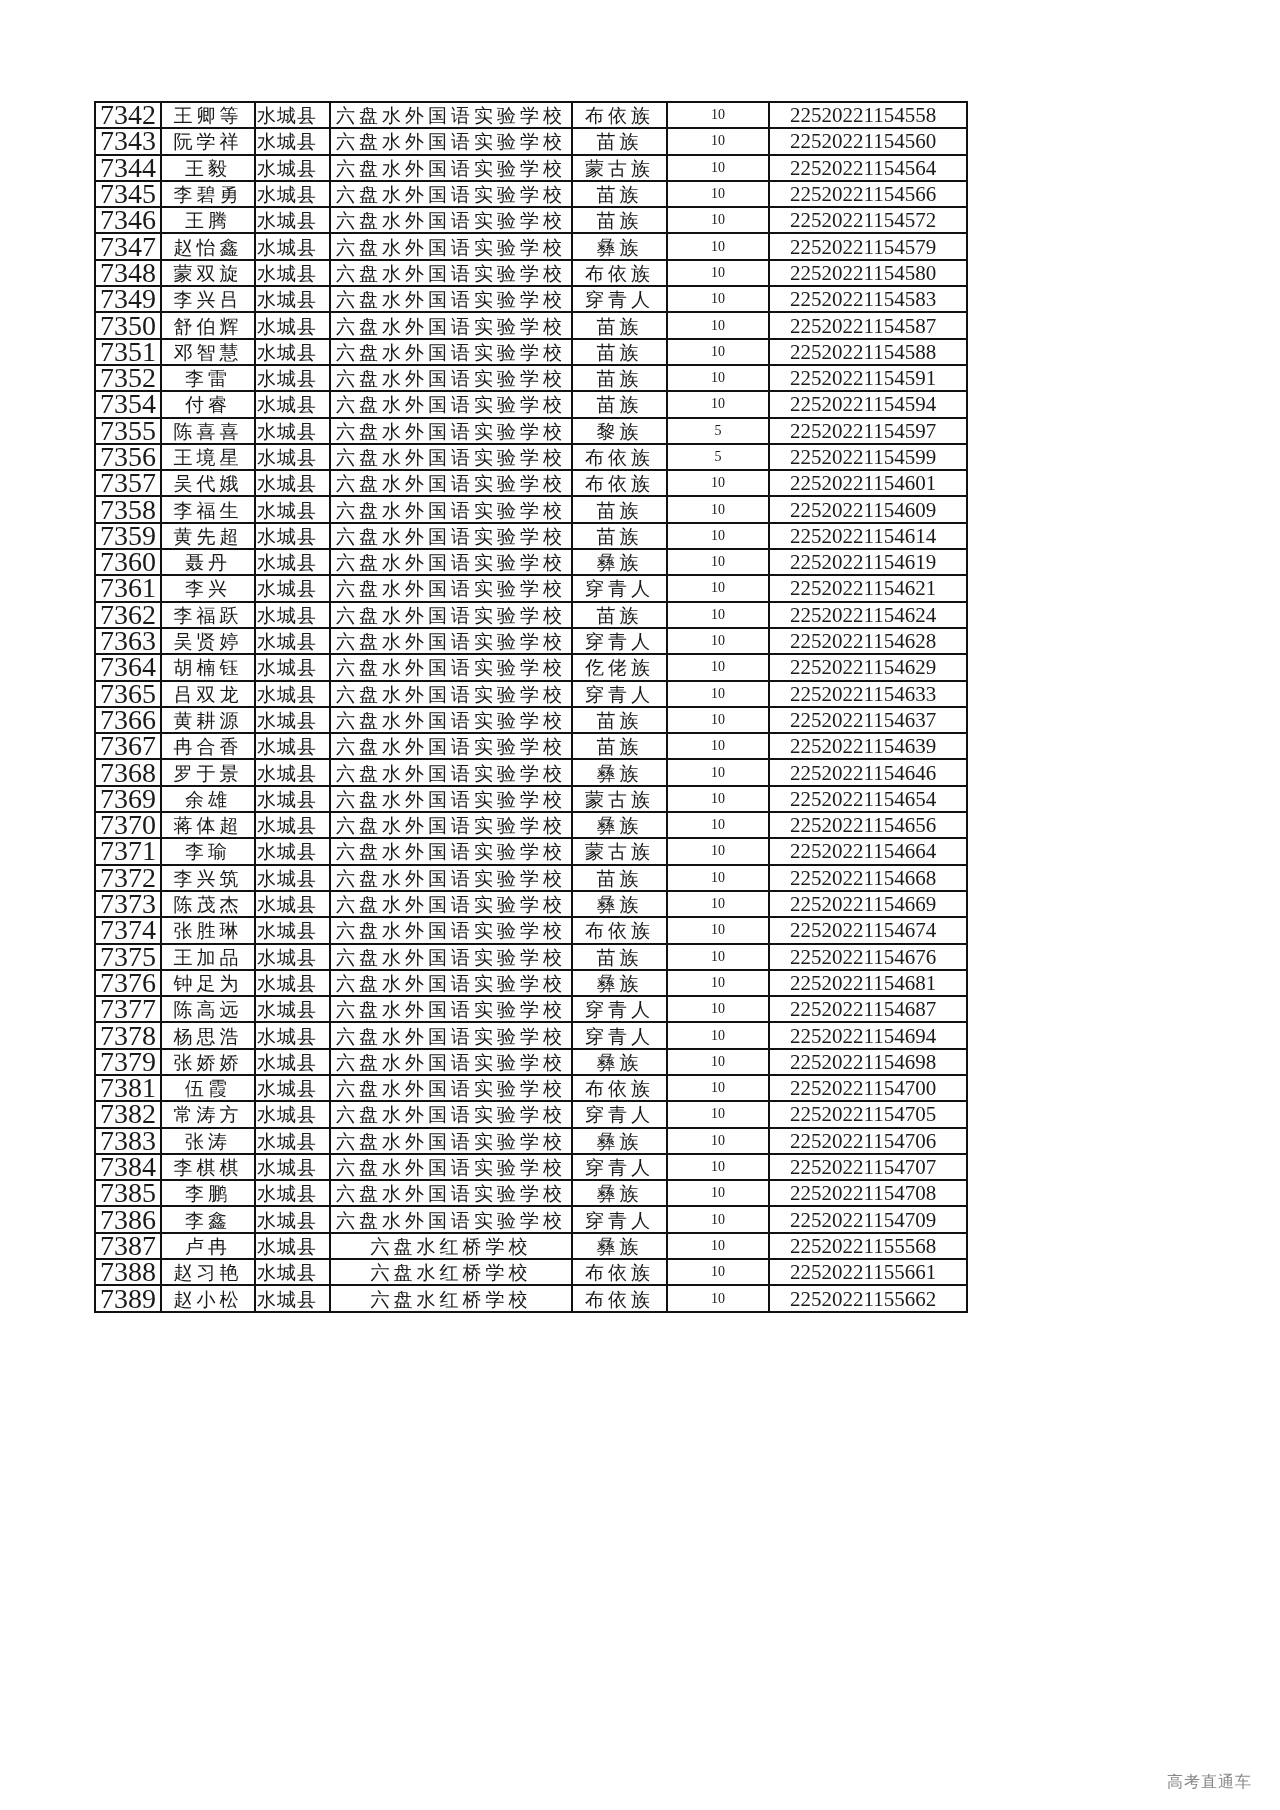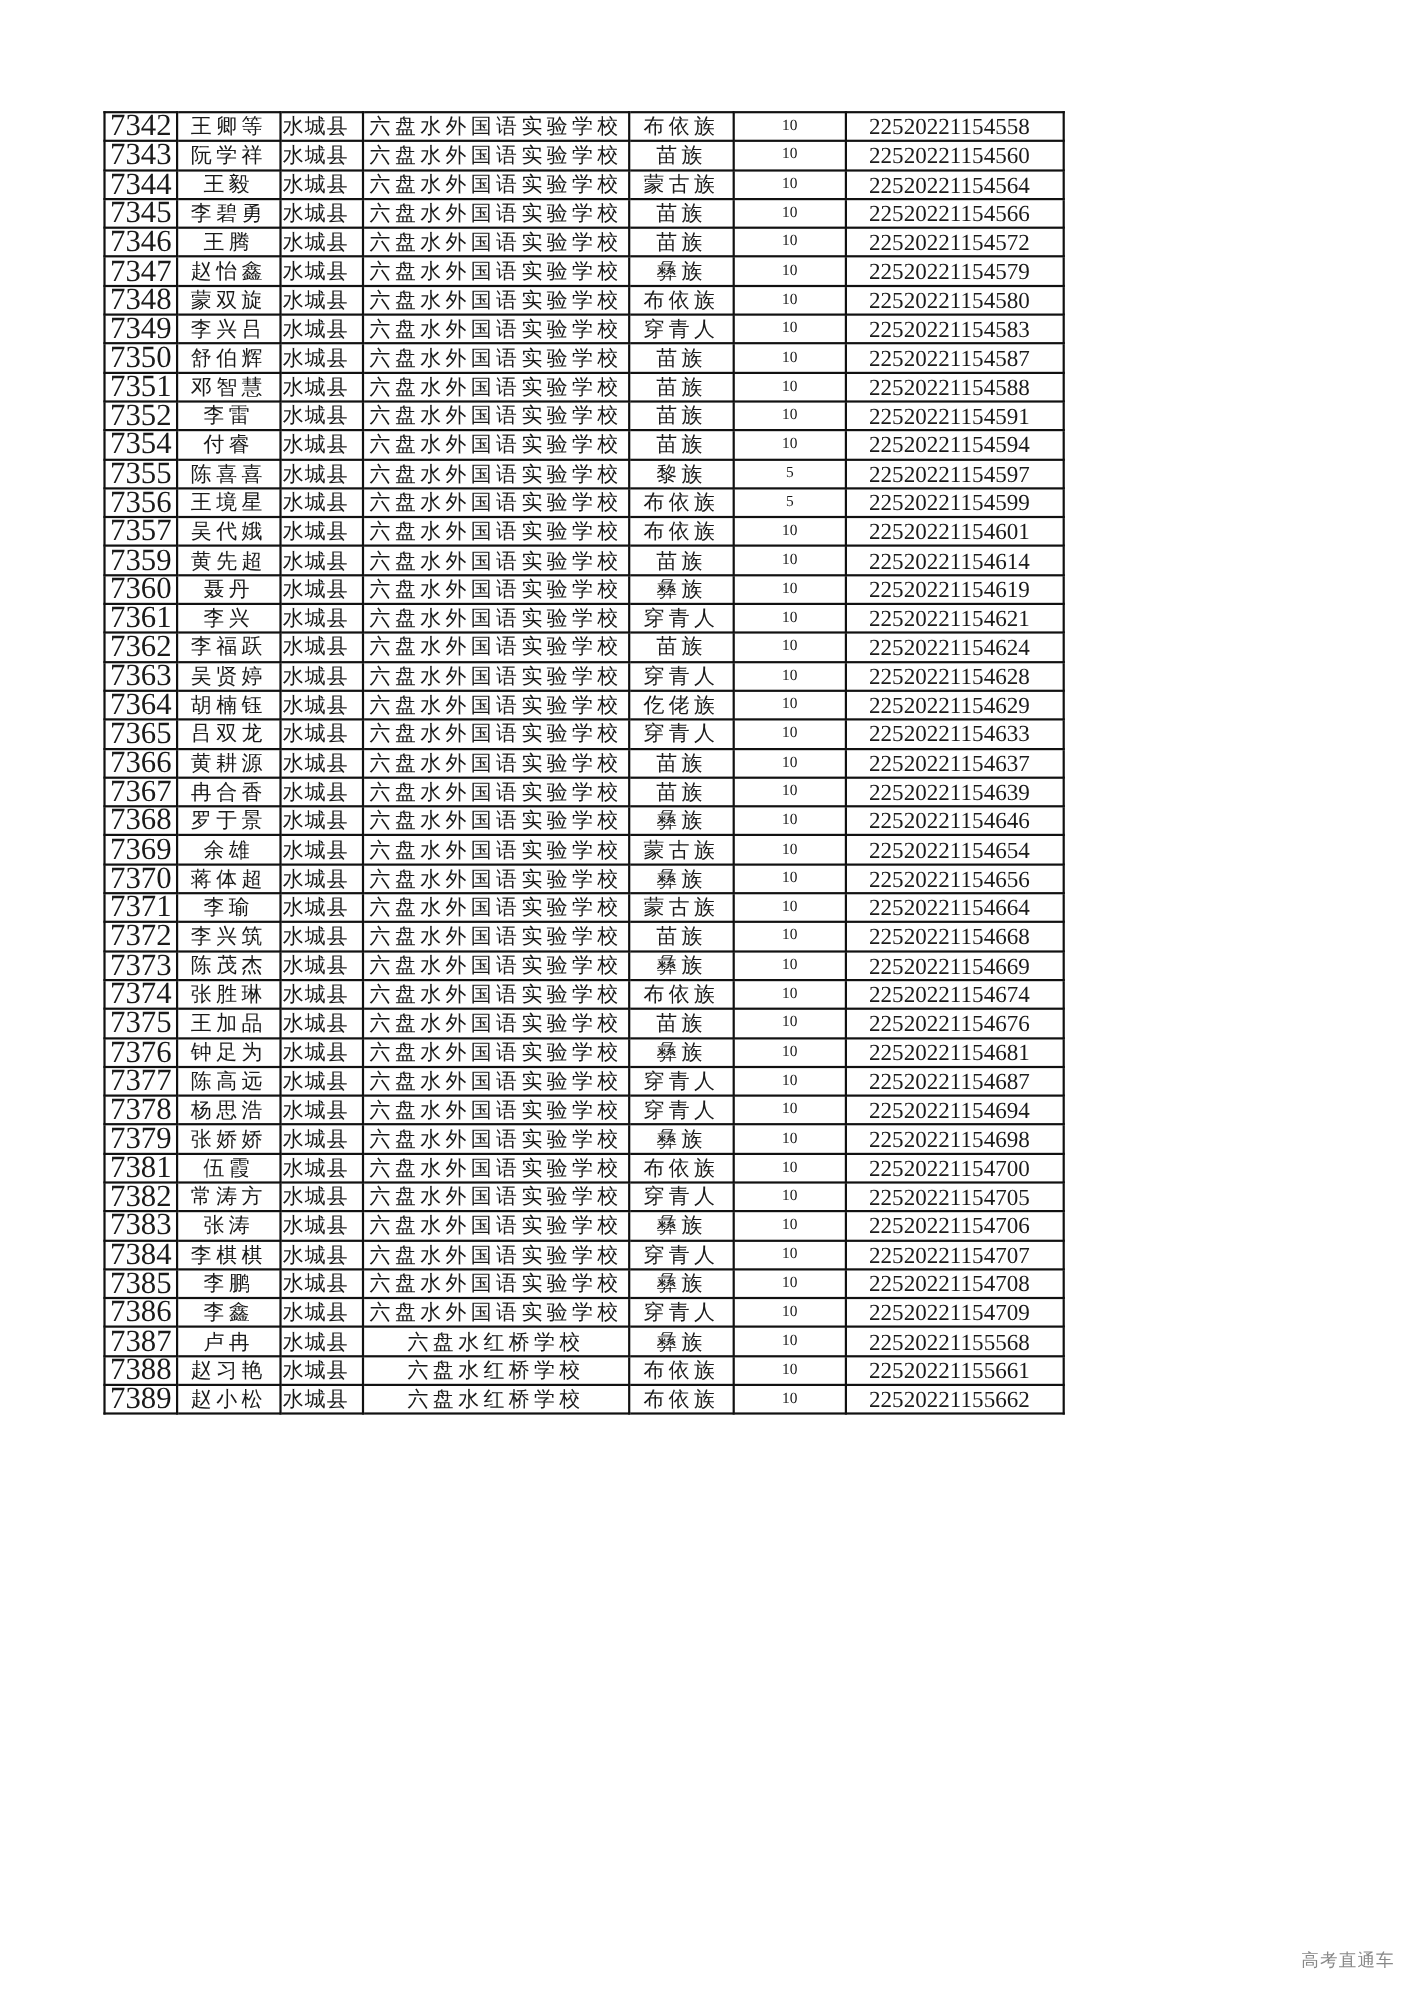--- a/index.html
+++ b/index.html
@@ -43,21 +43,21 @@
     table.roster td.c-no { width: 64px; letter-spacing: 0; font-family: "Liberation Serif", "DejaVu Serif", serif; font-size: 28px; }
     table.roster td.c-name { width: 92px; letter-spacing: 4px; }
     table.roster td.c-county { width: 72px; letter-spacing: 1px; text-align: left; padding-left: 1px; }
     table.roster td.c-school { width: 240px; letter-spacing: 4px; }
     table.roster td.c-school.short { letter-spacing: 4px; }
     table.roster td.c-ethnic { width: 93px; letter-spacing: 4px; border-radius: 11px; }
     table.roster td.c-score { width: 100px; letter-spacing: 0; font-family: "Liberation Serif", "DejaVu Serif", serif; font-size: 14px; }
     table.roster td.c-id { width: 176px; letter-spacing: 0; text-align: left; padding-left: 20px; font-family: "Liberation Serif", "DejaVu Serif", serif; font-size: 21px; }
     .watermark {
       position: absolute;
-      right: 12px;
+      right: 28px;
       top: 1772px;
       font-family: "DejaVu Sans", "Liberation Sans", sans-serif;
       font-size: 16px;
       color: #888888;
       letter-spacing: 1px;
     }
   </style>
 </head>
 <body>
 
@@ -194,20 +194,29 @@
         <tr style="">
         <td class="c-no">7357</td>
         <td class="c-name">吴代娥</td>
         <td class="c-county">水城县</td>
         <td class="c-school">六盘水外国语实验学校</td>
         <td class="c-ethnic">布依族</td>
         <td class="c-score">10</td>
         <td class="c-id">22520221154601</td>
       </tr>
         <tr style="">
+        <td class="c-no">7358</td>
+        <td class="c-name">李福生</td>
+        <td class="c-county">水城县</td>
+        <td class="c-school">六盘水外国语实验学校</td>
+        <td class="c-ethnic">苗族</td>
+        <td class="c-score">10</td>
+        <td class="c-id">22520221154609</td>
+      </tr>
+        <tr style="">
         <td class="c-no">7359</td>
         <td class="c-name">黄先超</td>
         <td class="c-county">水城县</td>
         <td class="c-school">六盘水外国语实验学校</td>
         <td class="c-ethnic">苗族</td>
         <td class="c-score">10</td>
         <td class="c-id">22520221154614</td>
       </tr>
         <tr style="">
         <td class="c-no">7360</td>

